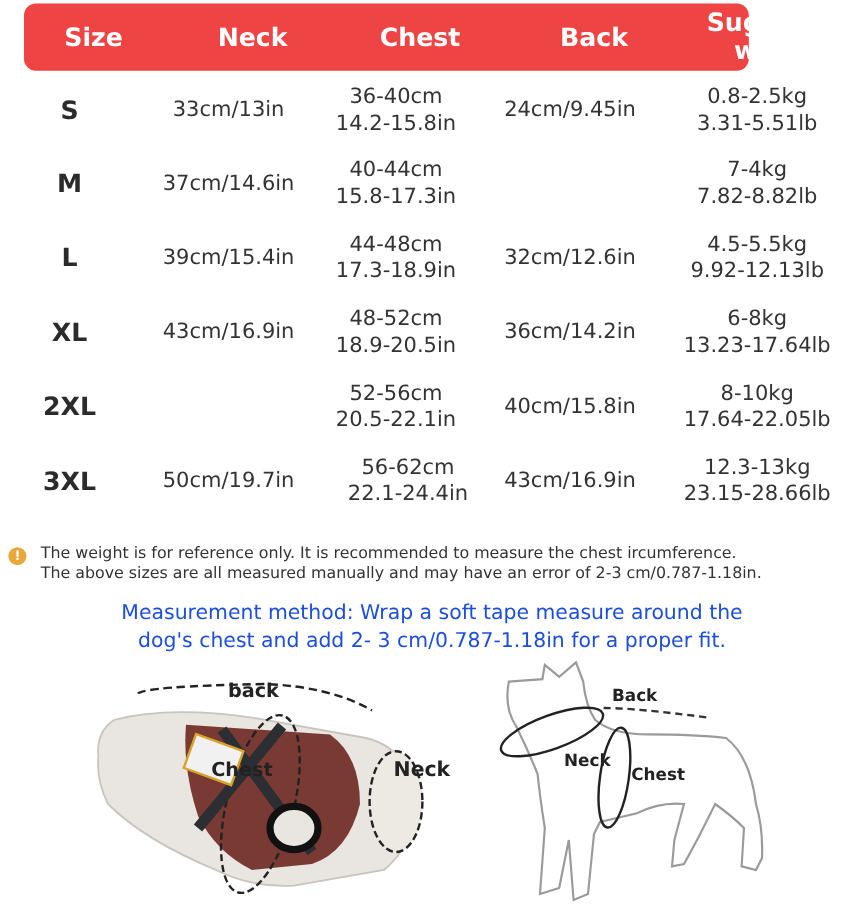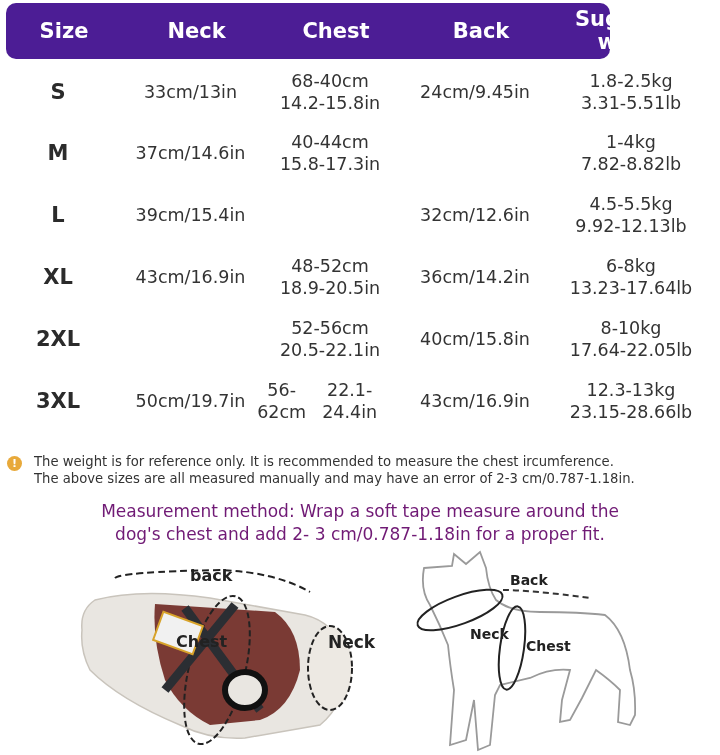--- a/index.html
+++ b/index.html
@@ -1,24 +1,24 @@
 <!DOCTYPE html>
 <html><head>
 <meta charset="utf-8">
 <style>
   html, body { margin: 0; padding: 0; background: #ffffff; }
   body { width: 720px; height: 755px; position: relative; overflow: hidden; font-family: "DejaVu Sans", sans-serif; color: #2b2b2b; }
-  .header { position: absolute; left: 6px; top: 3px; width: 604px; height: 56px; background: #4c1d95; border-radius: 10px; }
+  .header { position: absolute; left: 20px; top: 3px; width: 604px; height: 56px; background: #ef4444; border-radius: 10px; }
   .header .h { position: absolute; top: 0; height: 56px; display: flex; align-items: center; justify-content: center; color: #fff; font-weight: bold; font-size: 21px; text-align: center; line-height: 23px; }
   .row { position: absolute; left: 0; width: 720px; height: 62px; }
   .cell { position: absolute; top: 0; height: 62px; display: flex; align-items: center; justify-content: center; text-align: center; font-size: 17.5px; line-height: 22px; color: #333; }
   .size { font-weight: bold; font-size: 21px; color: #2b2b2b; }
   .note { position: absolute; left: 34px; top: 453px; font-size: 13.2px; line-height: 17px; color: #333; }
   .warn { position: absolute; left: 7px; top: 456px; width: 15px; height: 15px; border-radius: 50%; background: #e8a93a; color: #fff; font-size: 11px; font-weight: bold; text-align: center; line-height: 15px; }
-  .method { position: absolute; left: 0; top: 500px; width: 720px; text-align: center; font-size: 17px; line-height: 23px; color: #701a75; }
+  .method { position: absolute; left: 0; top: 500px; width: 720px; text-align: center; font-size: 17px; line-height: 23px; color: #1d4ed8; }
   .label { position: absolute; font-weight: bold; color: #222; }
 </style>
 </head>
 <body>
 
 <div class="header">
   <div class="h" style="left:8px;width:100px;">Size</div>
   <div class="h" style="left:128px;width:125px;">Neck</div>
   <div class="h" style="left:262px;width:136px;">Chest</div>
   <div class="h" style="left:405px;width:140px;">Back</div>
@@ -27,54 +27,58 @@
 
 <div id="rows">
     <div class="row" style="top: 61px;">
     <div class="cell size" style="left:8px;width:100px;">
         <span>S</span>
       </div>
     <div class="cell" style="left:118px;width:145px;">
         <span>33cm/13in</span>
       </div>
     <div class="cell" style="left:262px;width:136px;flex-direction:column;">
-      <span>68-40cm</span>
+      <span>36-40cm</span>
       <span>14.2-15.8in</span>
     </div>
     <div class="cell" style="left:404px;width:142px;">
         <span>24cm/9.45in</span>
       </div>
     <div class="cell" style="left:550px;width:162px;flex-direction:column;">
-      <span>1.8-2.5kg</span>
+      <span>0.8-2.5kg</span>
       <span>3.31-5.51lb</span>
     </div>
     </div>
     <div class="row" style="top: 122px;">
     <div class="cell size" style="left:8px;width:100px;">
         <span>M</span>
       </div>
     <div class="cell" style="left:118px;width:145px;">
         <span>37cm/14.6in</span>
       </div>
     <div class="cell" style="left:262px;width:136px;flex-direction:column;">
       <span>40-44cm</span>
       <span>15.8-17.3in</span>
     </div>
     <div class="cell" style="left:550px;width:162px;flex-direction:column;">
-      <span>1-4kg</span>
+      <span>7-4kg</span>
       <span>7.82-8.82lb</span>
     </div>
     </div>
     <div class="row" style="top: 184px;">
     <div class="cell size" style="left:8px;width:100px;">
         <span>L</span>
       </div>
     <div class="cell" style="left:118px;width:145px;">
         <span>39cm/15.4in</span>
       </div>
+    <div class="cell" style="left:262px;width:136px;flex-direction:column;">
+      <span>44-48cm</span>
+      <span>17.3-18.9in</span>
+    </div>
     <div class="cell" style="left:404px;width:142px;">
         <span>32cm/12.6in</span>
       </div>
     <div class="cell" style="left:550px;width:162px;flex-direction:column;">
       <span>4.5-5.5kg</span>
       <span>9.92-12.13lb</span>
     </div>
     </div>
     <div class="row" style="top: 246px;">
     <div class="cell size" style="left:8px;width:100px;">
@@ -111,21 +115,21 @@
       <span>17.64-22.05lb</span>
     </div>
     </div>
     <div class="row" style="top: 370px;">
     <div class="cell size" style="left:8px;width:100px;justify-content:center;">
         <span>3XL</span>
       </div>
     <div class="cell" style="left:118px;width:145px;">
         <span>50cm/19.7in</span>
       </div>
-    <div class="cell" style="left:252px;width:136px;flex-direction:row;">
+    <div class="cell" style="left:272px;width:136px;flex-direction:column;">
       <span>56-62cm</span>
       <span>22.1-24.4in</span>
     </div>
     <div class="cell" style="left:404px;width:142px;">
         <span>43cm/16.9in</span>
       </div>
     <div class="cell" style="left:550px;width:162px;flex-direction:column;">
       <span>12.3-13kg</span>
       <span>23.15-28.66lb</span>
     </div>

